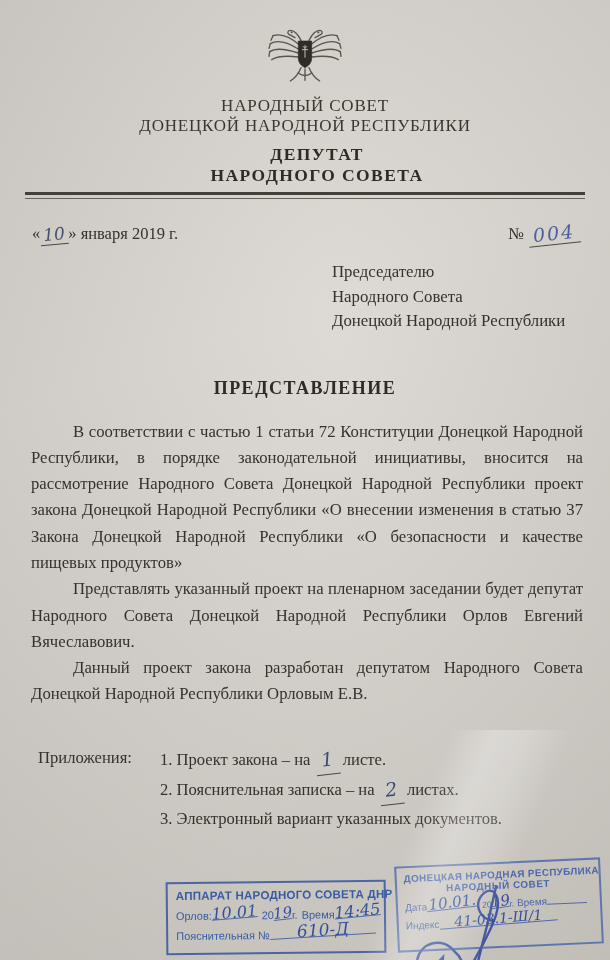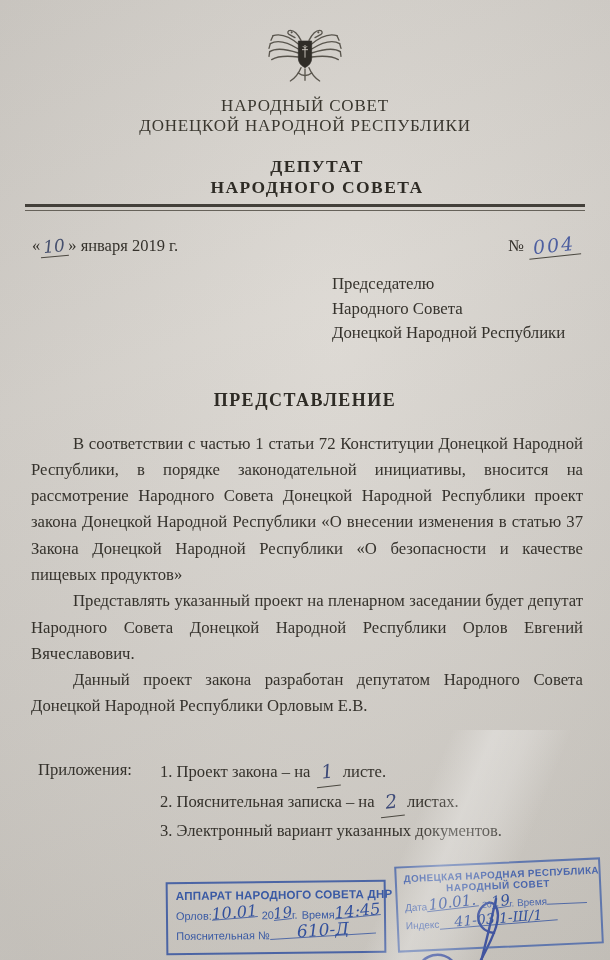--- a/index.html
+++ b/index.html
@@ -23,21 +23,21 @@
     position: absolute; right: 0; bottom: 0;
     width: 340px; height: 230px;
     background: linear-gradient(112deg, transparent 42%, rgba(255,255,255,0.30) 52%, rgba(255,255,255,0.22) 60%, transparent 70%);
     pointer-events: none;
   }
 
   
   .header { text-align: center; padding-top: 14px; }
   .emblem { display: inline-block; }
   .org-line   { font-size: 17px; letter-spacing: 0.8px; line-height: 20px; color: #3a372f; }
-  .role-block { margin-top: 20px; padding-left: 24px; }
+  .role-block { margin-top: 8px; padding-left: 24px; }
   .role-line  { font-size: 17.5px; font-weight: bold; letter-spacing: 1.4px; line-height: 21px; color: #2e2b25; }
   .rule-wrap { margin: 6px 25px 0 25px; }
   .rule-thick { height: 0; border-top: 3.5px solid #43403a; }
   .rule-thin  { height: 0; border-top: 1.2px solid #66625a; margin-top: 3px; }
 
   
   .meta-row {
     display: flex; justify-content: space-between; align-items: baseline;
     padding: 22px 30px 0 32px; font-size: 16.5px;
   }

